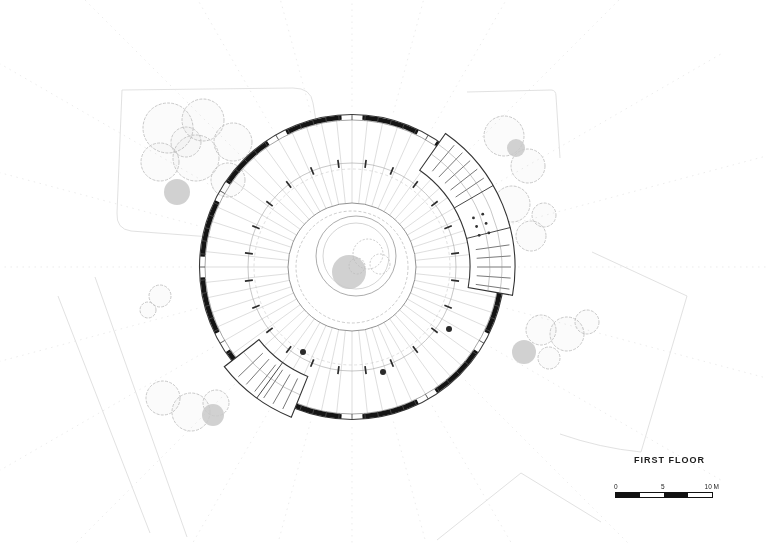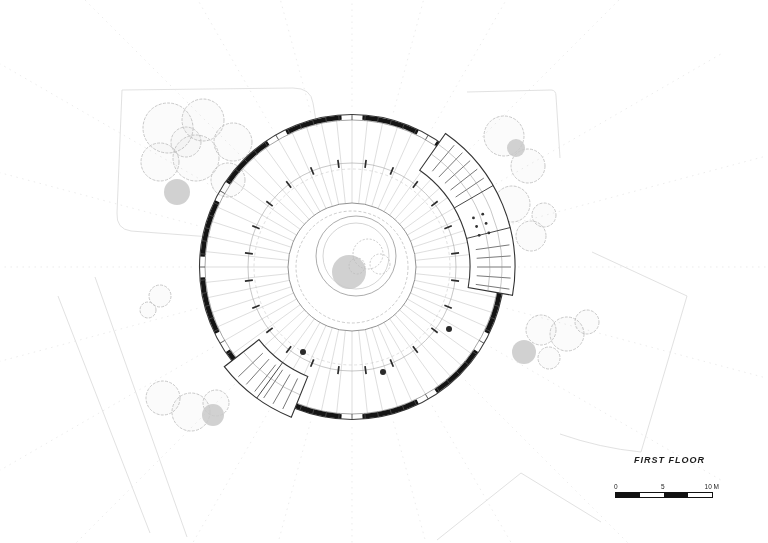--- a/index.html
+++ b/index.html
@@ -7,21 +7,21 @@
           font-family:"Liberation Sans", sans-serif;}
   svg{position:absolute;left:0;top:0;}
   .site{fill:none;stroke:#dedede;stroke-width:0.9;}
   .tree{fill:rgba(120,120,120,0.03);stroke:#c2c2c2;stroke-width:0.9;stroke-dasharray:3 1.3;}
   .tree-shadow{fill:#c9c9c9;stroke:none;opacity:0.85;}
   .scrib{fill:none;stroke:#bdbdbd;stroke-width:0.8;stroke-dasharray:2 1.6;}
   .ring{fill:none;}
   .wing{fill:#ffffff;stroke:#333333;stroke-width:1.1;}
   .col-dot{fill:#2a2a2a;stroke:none;}
   .floor-label{position:absolute;left:634px;top:455px;font-size:9px;font-weight:bold;
-               letter-spacing:1px;color:#1c1c1c;white-space:nowrap;font-style:italic;}
+               letter-spacing:1px;color:#1c1c1c;white-space:nowrap;}
   .scale-bar{position:absolute;left:615px;top:483px;width:96px;height:16px;}
   .scale-ticks{position:absolute;left:0;top:0;width:100%;height:8px;font-size:6.5px;color:#222;}
   .scale-ticks .t0{position:absolute;left:-1px;top:0;}
   .scale-ticks .t5{position:absolute;left:46px;top:0;}
   .scale-ticks .t10{position:absolute;right:-8px;top:0;}
   .scale-strip{position:absolute;left:0;top:9px;width:96px;height:4px;border:1px solid #111;
                display:flex;box-sizing:content-box;}
   .scale-strip .seg{height:100%;width:24px;}
   .seg.b{background:#111;}
   .seg.w{background:#fff;}

